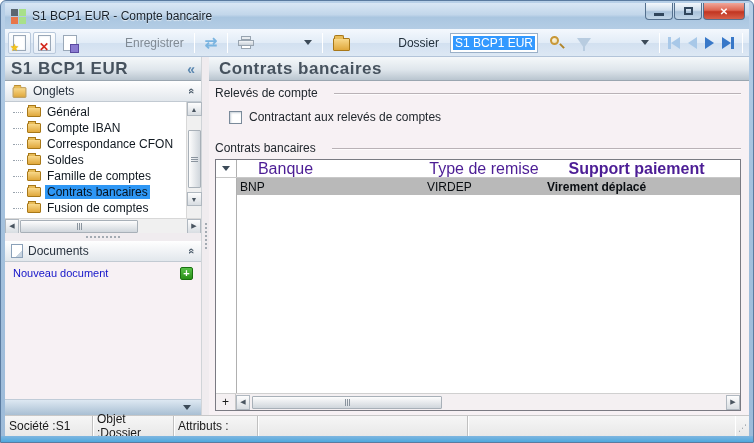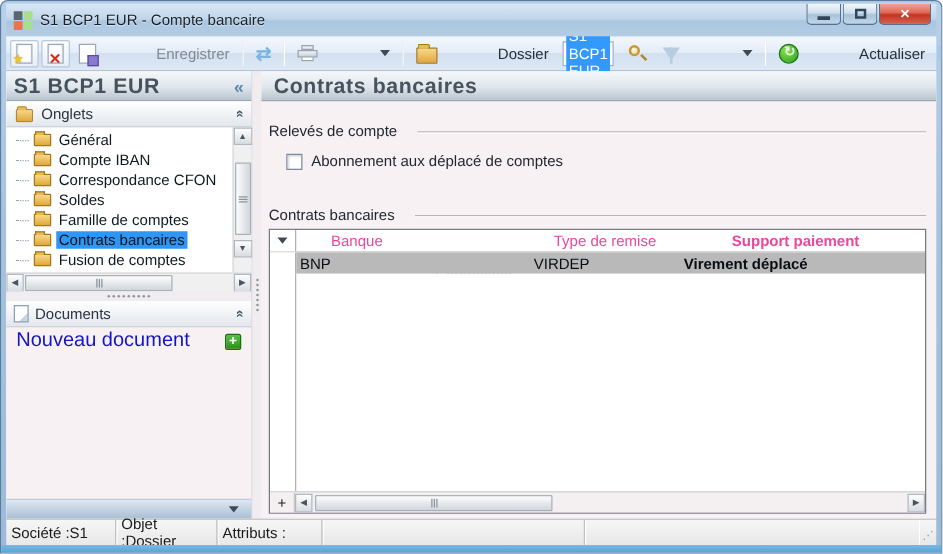--- a/index.html
+++ b/index.html
@@ -105,48 +105,48 @@
   .grip-h i { width:7px; height:1px; background:#8a949e; display:block; }
   .hscroll { height:15px; background:#f0f0f0; display:flex; align-items:center; border-top:1px solid #d8d8d8; }
   .hs-btn { width:14px; height:15px; background:linear-gradient(180deg,#fdfdfd,#d8dde2); border:1px solid #b0b8c0; display:flex; align-items:center; justify-content:center; font-size:7px; color:#4a5560; }
   .h-thumb { height:13px; background:linear-gradient(180deg,#fdfdfd,#d0d6dc); border:1px solid #a8b0b8; border-radius:1px; display:flex; align-items:center; justify-content:center; gap:1px; }
   .h-thumb i { width:1px; height:7px; background:#8a949e; display:block; }
 
   .dot-splitter { height:8px; display:flex; align-items:center; justify-content:center; gap:2px; background:#f0ecef; }
   .dot-splitter i { width:2px; height:2px; background:#8a949e; border-radius:50%; display:block; }
 
   .doc-row { height:22px; display:flex; align-items:center; justify-content:space-between; padding:0 8px; background:#f7f1f4; }
-  .doc-link { color:#1414c8; font-size:16px; }
+  .doc-link { color:#1414c8; font-size:11px; }
   .plus-btn { width:13px; height:13px; background:linear-gradient(180deg,#58c048,#2a9018); border:1px solid #1a7010; color:#fff; font-size:11px; line-height:11px; text-align:center; font-weight:bold; border-radius:2px; }
   .sidebar-fill { flex:1; background:#f7f1f4; }
   .sidebar-bottom { height:16px; background:linear-gradient(180deg,#dde8f2,#a9bfd3); display:flex; align-items:center; justify-content:flex-end; padding:0 10px; border-top:1px solid #c0ccd8; }
   .tri-dn { width:0; height:0; border-left:4px solid transparent; border-right:4px solid transparent; border-top:5px solid #3c4a58; }
 
   
   .vsplit { width:7px; background:#f0ecef; display:flex; flex-direction:column; align-items:center; justify-content:center; gap:2px; }
   .vsplit i { width:2px; height:2px; background:#8a949e; border-radius:50%; display:block; }
 
   
   .main { flex:1; display:flex; flex-direction:column; background:#f7f1f4; overflow:hidden; }
   .main .band { justify-content:flex-start; padding-left:10px; }
   .main-content { flex:1; padding:2px 8px 0 6px; display:flex; flex-direction:column; }
 
-  .group-label { display:flex; align-items:center; gap:16px; margin-top:15px;justify-content:flex-end; }
+  .group-label { display:flex; align-items:center; gap:16px; margin-top:3px;justify-content:flex-end; }
   .group-label span { font-size:12px; color:#22282e; white-space:nowrap; }
   .group-label .rule { flex:1; height:2px; border-top:1px solid #b9b2b6; border-bottom:1px solid #fdfbfc; margin-top:1px; }
 
   .checkbox-row { display:flex; align-items:center; gap:7px; margin:10px 0 14px 14px; }
   .checkbox { width:13px; height:13px; background:#fff; border:1px solid #7a8a9a; box-shadow:inset 1px 1px 2px #c8d0d8; }
   .checkbox-label { font-size:12px; color:#22282e; }
 
   
   .table-frame { flex:1; margin-top:4px; margin-bottom:4px; border:1px solid #7a7a82; background:#fff; display:flex; flex-direction:column; overflow:hidden; }
   .grid-head { display:flex; height:18px; border-bottom:1px solid #c8c8c8; }
   .sel-col { width:21px; flex:none; border-right:1px solid #b0b0b0; display:flex; align-items:center; justify-content:center; background:#fff; }
-  .grid-head .col { font-size:12px; color:#ec4899; display:flex; align-items:center; justify-content:center; }
+  .grid-head .col { font-size:16px; color:#4c1d95; display:flex; align-items:center; justify-content:center; }
   .grid-row { display:flex; height:17px;justify-content:flex-end; }
   .grid-row .rowsel { width:21px; flex:none; border-right:1px solid #b0b0b0; background:#fff; }
   .grid-row.selected .cells { background:#b9b9b9; }
   .cells { flex:1; display:flex; }
   .cell { font-size:12px; color:#0a0e12; display:flex; align-items:center; padding-left:3px; white-space:nowrap; }
   .c1{width:97px;} .c2{width:90px;margin-top:36px;} .c3{width:120px;} .c4{width:185px;font-weight:bold;}
   .grid-body-empty { flex:1; background:#fff; display:flex; }
   .grid-body-empty .rowsel-cont { width:21px; border-right:1px solid #b0b0b0; }
   .table-bottom { height:17px; display:flex; align-items:center; background:#f4f0f2; border-top:1px solid #d0d0d0; }
   .addrow-btn { width:20px; height:16px; border-right:1px solid #c8c8c8; display:flex; align-items:center; justify-content:center; font-size:12px; color:#1a1a1a; background:#f4f0f2; }
@@ -229,24 +229,20 @@
         <span class="ic-magnifier">
             <span class="lens"></span>
             <span class="handle"></span>
           </span>
       </div>
       <div class="tb-btn flat">
         <span class="ic-filter"></span>
         <span class="caret"></span>
       </div>
       <div class="tb-sep"></div>
-      <div class="tb-btn flat">
-        <span class="ic-actualiser"></span>
-        <span class="tb-label enabled">Actualiser</span>
-      </div>
       <div class="nav-btn">
           <span class="nav-bar dis"></span>
           <span class="tri dis left"></span>
         </div>
       <div class="nav-btn">
           <span class="tri dis left"></span>
         </div>
       <div class="nav-btn">
           <span class="tri right"></span>
         </div>
@@ -369,21 +365,21 @@
           <span class="big">Contrats bancaires</span>
         </div>
 
         <div class="main-content">
           <div class="group-label">
             <span>Relevés de compte</span>
               <span class="rule"></span>
           </div>
           <div class="checkbox-row">
             <span class="checkbox"></span>
-            <span class="checkbox-label">Abonnement aux déplacé de comptes</span>
+            <span class="checkbox-label">Contractant aux relevés de comptes</span>
           </div>
 
           <div class="group-label">
             <span>Contrats bancaires</span>
               <span class="rule"></span>
           </div>
 
           <div class="table-frame">
             <div class="grid-head">
               <div class="sel-col">

